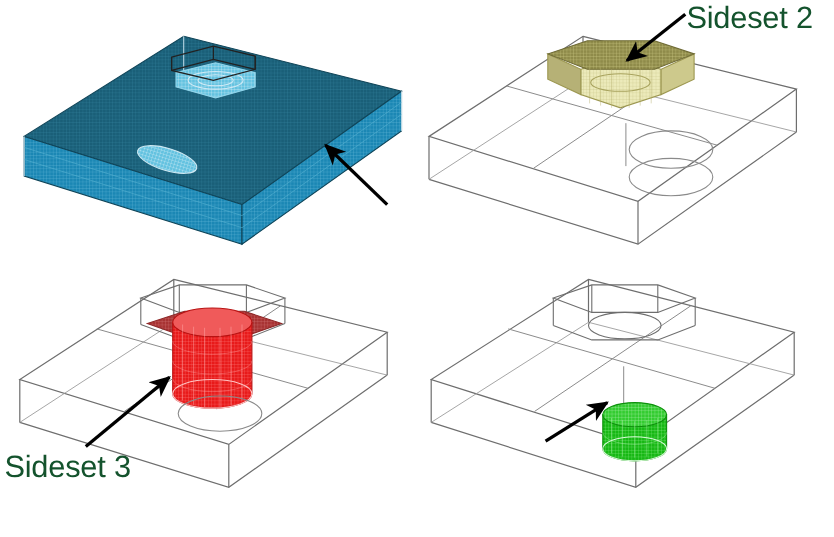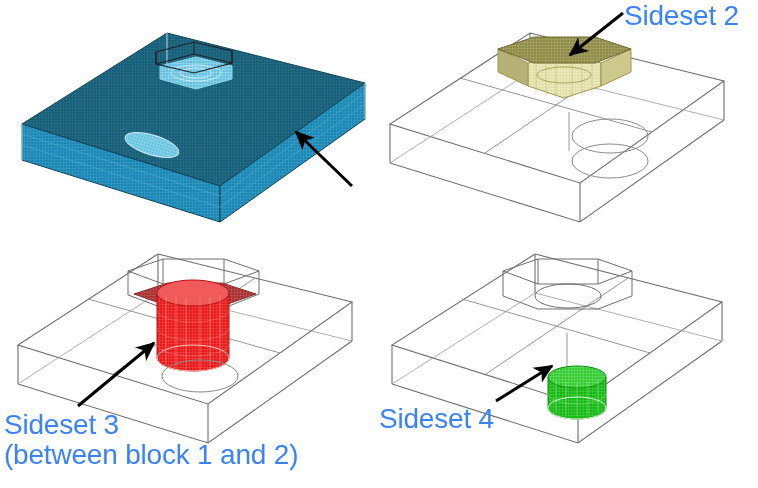--- a/index.html
+++ b/index.html
@@ -7,31 +7,31 @@
        font-family:"Liberation Sans", sans-serif;}
   .figure{position:absolute;inset:0;width:758px;height:488px;}
   .panel{position:absolute;}
   #panel-1{left:0;top:0;width:434px;height:244px;}
   #panel-2{left:380px;top:0;width:378px;height:244px;}
   #panel-3{left:0;top:238px;width:400px;height:250px;}
   #panel-4{left:370px;top:238px;width:388px;height:250px;}
   .panel svg{display:block;overflow:visible;}
   .label{
     position:absolute;
-    color:#3b82f6;
+    color:#14532d;
     font-family:"Liberation Sans", sans-serif;
     font-size:28px;
     font-weight:400;
     line-height:1.08;
     letter-spacing:-0.2px;
     white-space:nowrap;
   }
   #label-sideset-1{left:291px;top:181px;}
   #label-sideset-2{left:624px;top:1px;}
-  #label-sideset-3{left:4px;top:410px;}
+  #label-sideset-3{left:4px;top:410px;text-align:center;}
   #label-sideset-4{left:379px;top:404px;}
   .label .sub{display:block;}
 </style>
 </head>
 <body>
 
 <div class="figure">
 
   <div class="panel" id="panel-1">
     <svg width="434" height="244" viewBox="0 0 434 244">
@@ -293,20 +293,16 @@
     </svg>
   </div>
 
 
   <div class="label" id="label-sideset-2">
     <span>Sideset 2</span>
   </div>
 
   <div class="label" id="label-sideset-3">
     <span class="sub">Sideset 3</span>
-    <span class="sub">(between block 1 and 2)</span>
-  </div>
-
-  <div class="label" id="label-sideset-4">
-    <span>Sideset 4</span>
-  </div>
+  </div>
+
 
 </div>
 
 </body></html>

